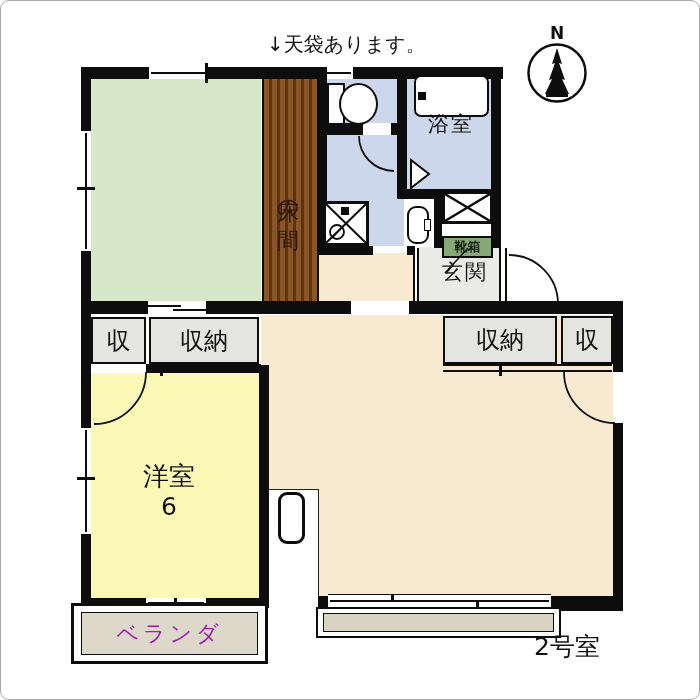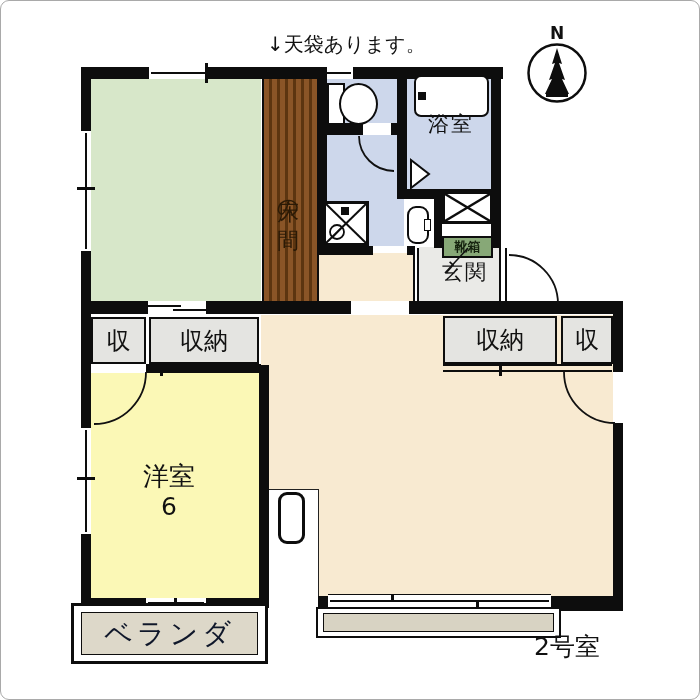--- a/index.html
+++ b/index.html
@@ -136,21 +136,21 @@
     <span style="font-size:13px;font-weight:bold;color:#16230f;">靴箱</span>
   </div>
 
   <div class="abs" style="left:406px;top:205px;width:22px;height:38px;background:#fff;border:2px solid #0d0d0d;border-radius:9px;box-sizing:border-box;"></div>
   <div class="abs" style="left:423px;top:218px;width:7px;height:12px;background:#fff;border:1.5px solid #0d0d0d;box-sizing:border-box;"></div>
 
   <div class="abs" style="left:277px;top:491px;width:27px;height:52px;background:#fff;border:3px solid #0d0d0d;border-radius:9px;box-sizing:border-box;"></div>
 
   <div class="abs" style="left:70px;top:602px;width:197px;height:61px;border:3px solid #0d0d0d;box-sizing:border-box;background:#fff;">
     <div style="position:absolute;left:7px;top:6px;right:7px;bottom:6px;background:#ddd8c9;border:1.5px solid #0d0d0d;display:flex;align-items:center;justify-content:center;">
-      <span style="font-size:28px;letter-spacing:4px;color:#0f172a;">ベランダ</span>
+      <span style="font-size:22px;letter-spacing:4px;color:#a21caf;">ベランダ</span>
     </div>
   </div>
   <div class="abs" style="left:315px;top:606px;width:245px;height:31px;border:2px solid #0d0d0d;box-sizing:border-box;background:#fff;">
     <div style="position:absolute;left:5px;top:4px;right:5px;bottom:4px;background:#d8d3c3;border:1px solid #0d0d0d;"></div>
   </div>
 
   <svg class="overlay" width="698" height="698" viewBox="0 0 698 698">
 
     <line x1="444" y1="193" x2="489" y2="220" stroke="#0d0d0d" stroke-width="2.5"></line>
     <line x1="489" y1="193" x2="444" y2="220" stroke="#0d0d0d" stroke-width="2.5"></line>

